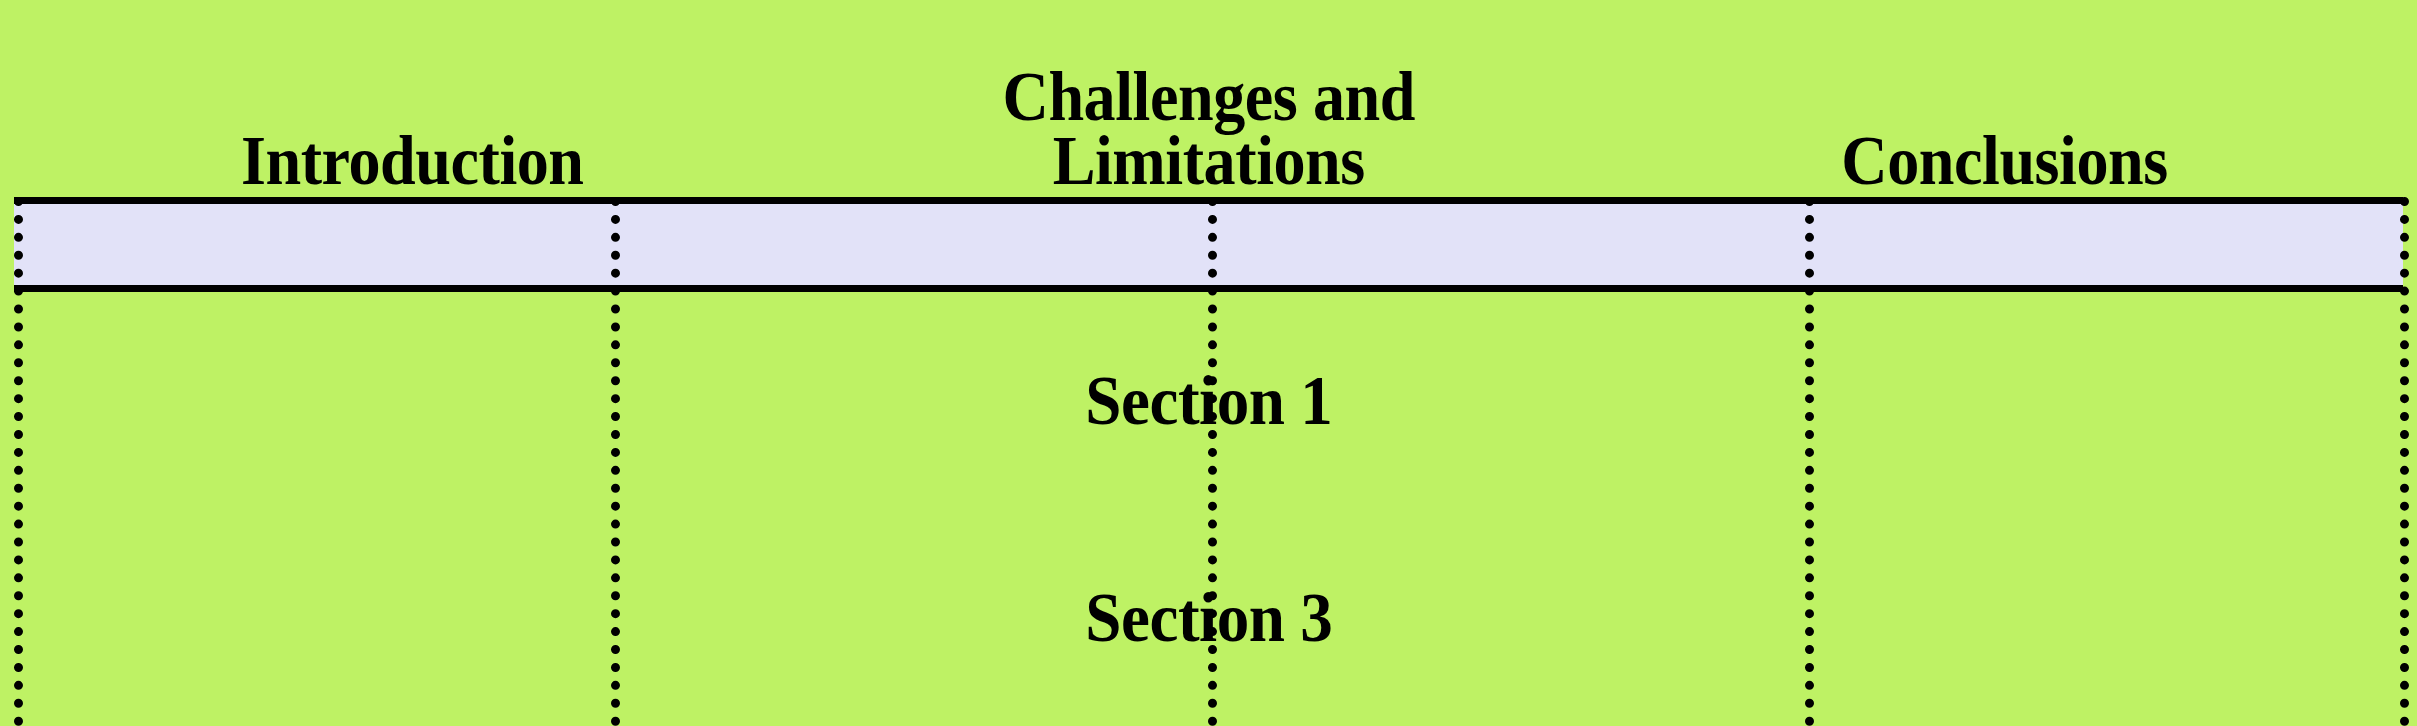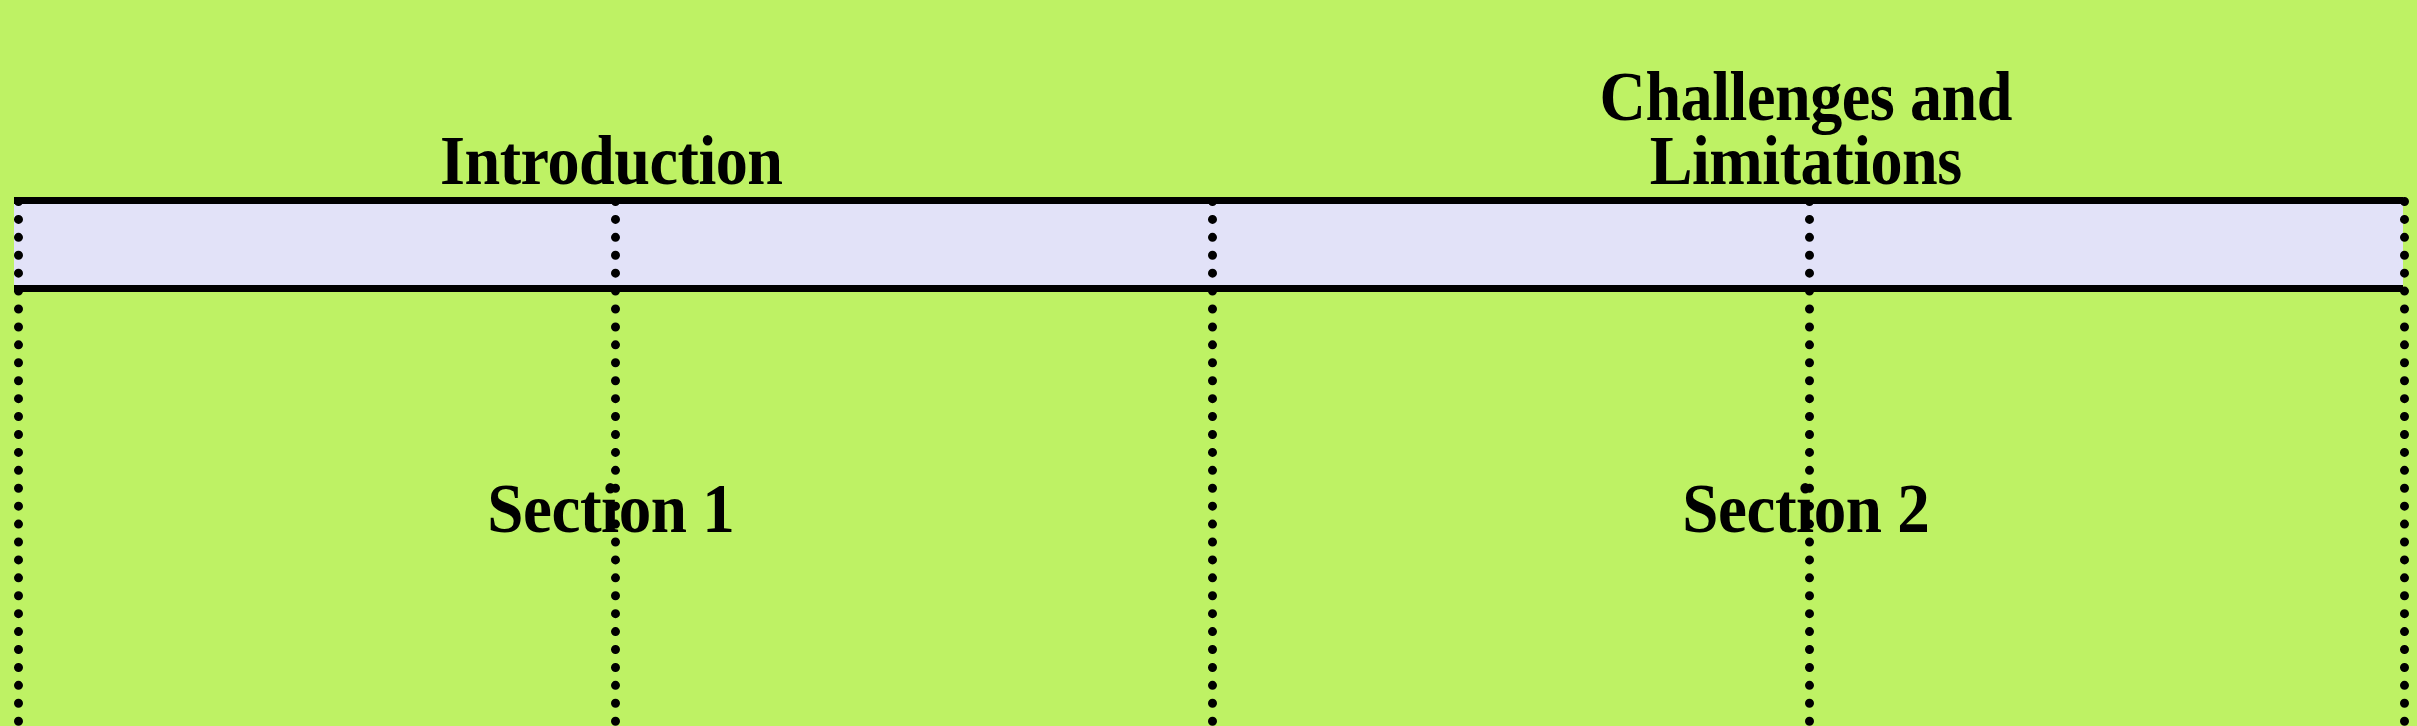--- a/index.html
+++ b/index.html
@@ -71,20 +71,21 @@
   }
 
   
   .sections {
     position: absolute;
     left: 14px;
     top: 292px;
     width: 2389px;
     height: 434px;
     display: flex;
+    flex-direction: column;
   }
   .section-cell {
     flex: 1 1 0;
     display: flex;
     align-items: center;
     justify-content: center;
     box-sizing: border-box;
   }
   .section-cell .stext {
     font-size: 70px;
@@ -103,32 +104,35 @@
 <div class="diagram">
 
   <div class="headers">
     <div class="header-cell">
       <span class="htext">Introduction</span>
     </div>
     <div class="header-cell">
       <span class="htext">Challenges and
 Limitations</span>
     </div>
+    <div class="header-cell">
+      <span class="htext">Conclusions</span>
+    </div>
   </div>
 
   <div class="band"></div>
 
   <div class="divider" style="left:14px;"></div>
   <div class="divider" style="left:611px;"></div>
   <div class="divider" style="left:1208px;"></div>
   <div class="divider" style="left:1805px;"></div>
   <div class="divider" style="left:2400px;"></div>
 
   <div class="sections">
     <div class="section-cell">
       <span class="stext">Section 1</span>
     </div>
     <div class="section-cell">
-      <span class="stext">Section 2</span>
+      <span class="stext">Section 3</span>
     </div>
   </div>
 
 </div>
 
 </body></html>

